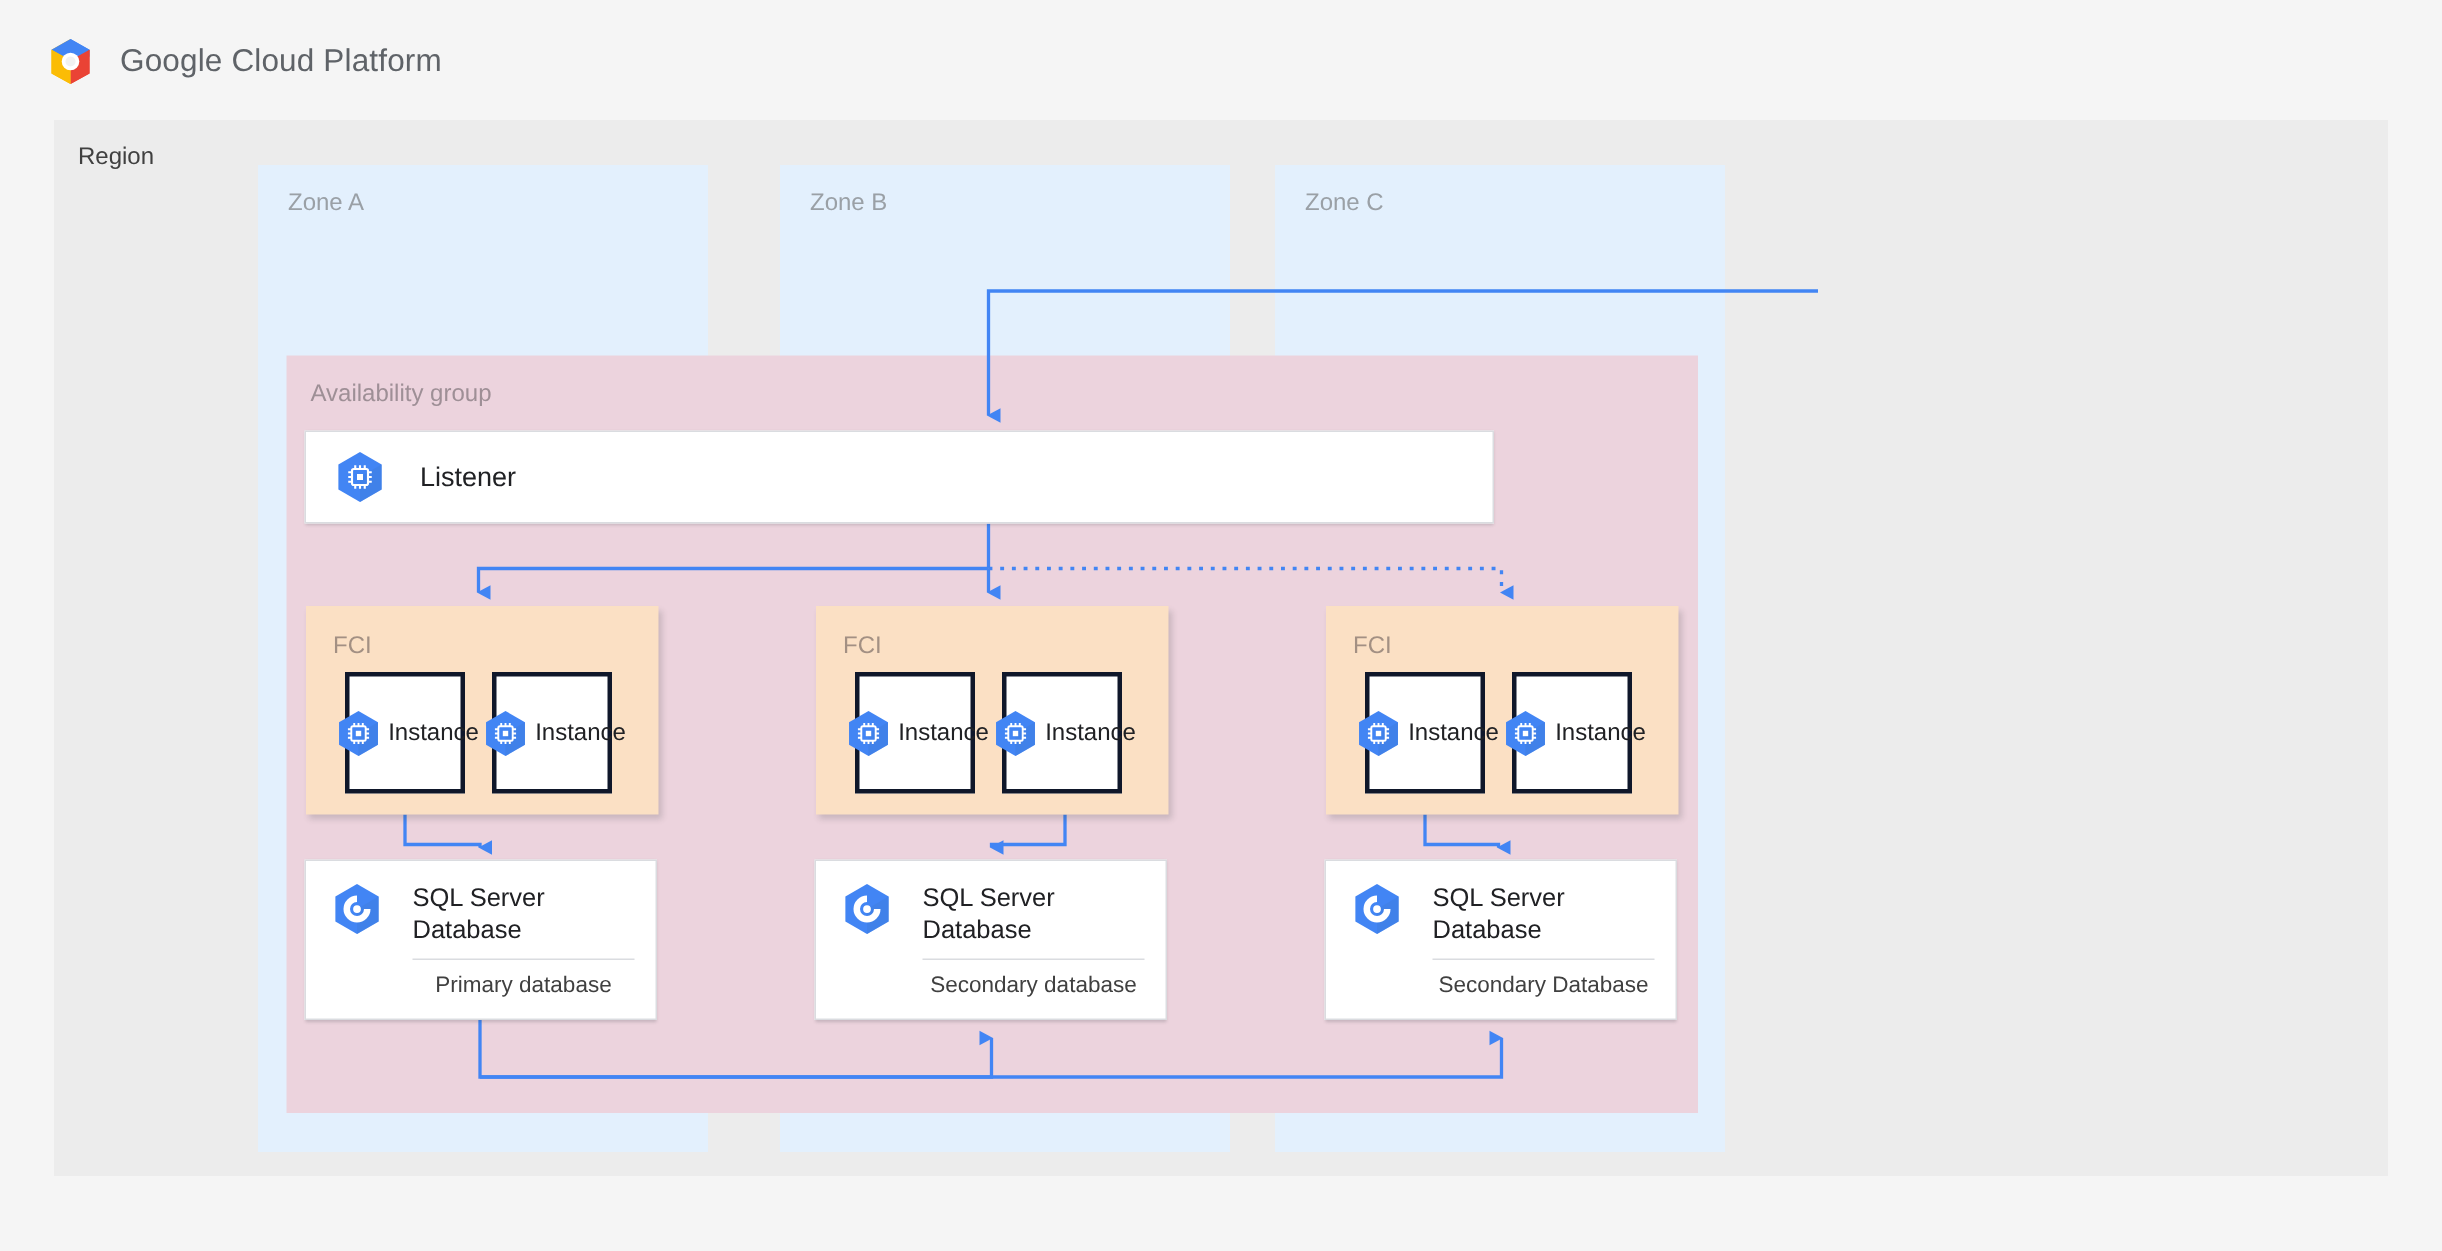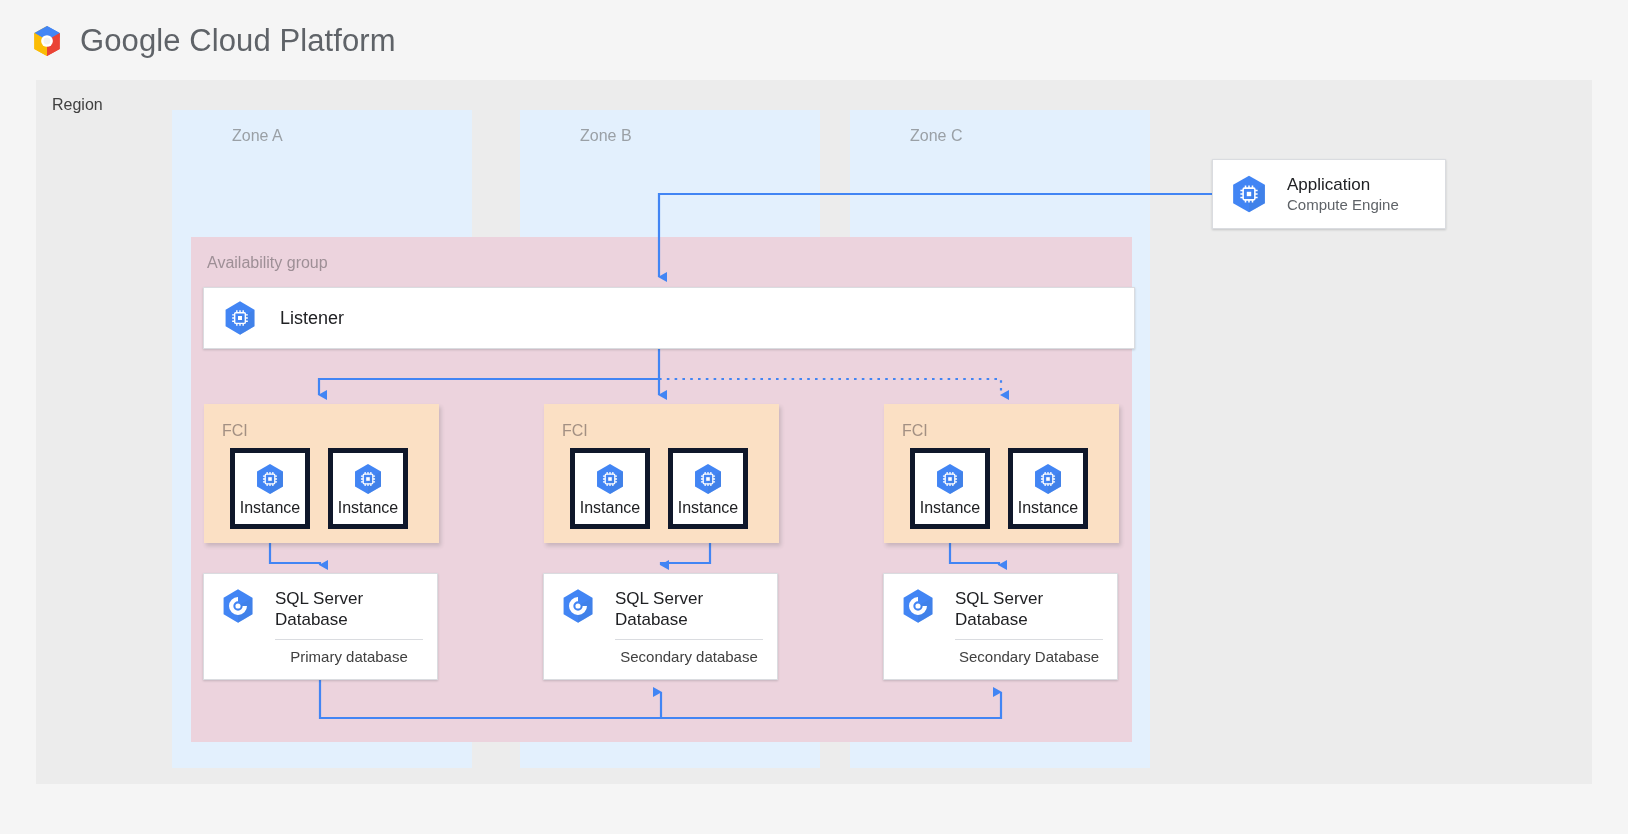--- a/index.html
+++ b/index.html
@@ -7,37 +7,37 @@
     width: 1628px; height: 834px;
     background: #f5f5f5;
     font-family: "Liberation Sans", sans-serif;
     overflow: hidden;
   }
   #stage { position: relative; width: 1628px; height: 834px; }
 
   
   .brand { position: absolute; left: 28px; top: 22px; display: flex; align-items: center; gap: 14px; }
   .brand-logo { width: 38px; height: 38px; display: block; }
-  .brand-text { font-size: 31px; color: #5f6368; letter-spacing: .1px; white-space: nowrap; }
+  .brand-text { font-size: 21px; color: #5f6368; letter-spacing: .1px; white-space: nowrap; }
   .brand-text b { font-weight: 400; }
 
   
   .region {
     position: absolute; left: 36px; top: 80px;
     width: 1556px; height: 704px;
     background: #ececec;
   }
   .region-label {
     position: absolute; left: 16px; top: 16px;
     font-size: 16px; color: #404040;
   }
 
   
   .zone { position: absolute; top: 110px; height: 658px; background: #e3f0fd; }
-  .zone-label { position: absolute; left: 20px; top: 17px; font-size: 16px; color: #9aa0a6; margin-left: 40px; }
+  .zone-label { position: absolute; left: 20px; top: 17px; font-size: 16px; color: #9aa0a6; }
   #zone-a { left: 172px; width: 300px; }
   #zone-b { left: 520px; width: 300px; }
   #zone-c { left: 850px; width: 300px; }
   #zone-d { left: 1180px; width: 300px; }
 
   
   .avgroup {
     position: absolute; left: 191px; top: 237px;
     width: 941px; height: 505px;
     background: #ecd3dd;
@@ -48,21 +48,21 @@
   }
 
   
   .card {
     position: absolute; background: #ffffff;
     border: 1px solid #dadce0;
     box-shadow: 0 1px 2px rgba(60,64,67,.22);
   }
 
   
-  #listener { left: 203px; top: 287px; width: 932px; height: 62px;
+  #listener { left: 203px; top: 287px; width: 793px; height: 62px;
               display: flex; align-items: center; padding-left: 16px; gap: 20px; }
   #listener .lbl { font-size: 18px; color: #202124; }
 
   
   #application { left: 1212px; top: 159px; width: 234px; height: 70px;
                  display: flex; align-items: center; padding-left: 14px; gap: 16px; }
   #application .t1 { font-size: 17px; color: #202124; line-height: 1.25; }
   #application .t2 { font-size: 15px; color: #5f6368; line-height: 1.3; }
 
   
@@ -72,22 +72,22 @@
     box-shadow: 2px 3px 4px rgba(60,64,67,.20);
     text-decoration: underline;
   }
   .fci-label { position: absolute; left: 18px; top: 18px; font-size: 16px; color: #a39083; }
   #fci-a { left: 204px; }
   #fci-b { left: 544px; }
   #fci-c { left: 884px; }
 
   .inst {
     position: absolute; top: 44px; width: 80px; height: 81px;
-    background: #fff; border: 5px solid #0f172a;
-    display: flex; flex-direction: column; align-items: center; justify-content: center; gap: 2px;
+    background: #fff; border: 3px solid #0f172a;
+    display: flex; flex-direction: row; align-items: center; justify-content: center; gap: 2px;
   }
   .inst.left  { left: 26px; }
   .inst.right { left: 124px; }
   .inst .lbl { font-size: 16px; color: #202124; }
 
   
   .db { position: absolute; top: 573px; width: 235px; height: 107px; padding: 12px 14px 0 14px;
         display: flex; gap: 17px; }
   #db-a { left: 203px; }
   #db-b { left: 543px; }
@@ -160,38 +160,20 @@
 
       <path d="M270,543 L270,563 L320,563 L320,565" marker-end="url(#ah)"></path>
       <path d="M710,543 L710,563 L661,563 L661,565" marker-end="url(#ah)"></path>
       <path d="M950,543 L950,563 L999,563 L999,565" marker-end="url(#ah)"></path>
 
       <path d="M320,680 L320,718 L661,718 L661,692" marker-end="url(#ah)"></path>
       <path d="M320,718 L1001,718 L1001,692" marker-end="url(#ah)"></path>
     </g>
   </svg>
 
-  <div class="card" id="application">
-    <svg class="ico ico-44" viewBox="0 0 48 48">
-      <path d="M24 4 L41.3 14 L41.3 34 L24 44 L6.7 34 L6.7 14 Z" fill="#4285f4"></path>
-      <path d="M24 24 L41.3 14 L41.3 34 L24 44 Z" fill="#3f7de0" opacity=".55"></path>
-      <g fill="none" stroke="#ffffff" stroke-width="1.7">
-        <rect x="17.6" y="17.6" width="12.8" height="12.8" rx="1.4"></rect>
-        <rect x="21.6" y="21.6" width="4.8" height="4.8" fill="#ffffff" stroke="none"></rect>
-        <path d="M20.2 17.6 v-3 M24 17.6 v-3 M27.8 17.6 v-3
-                 M20.2 30.4 v3 M24 30.4 v3 M27.8 30.4 v3
-                 M17.6 20.2 h-3 M17.6 24 h-3 M17.6 27.8 h-3
-                 M30.4 20.2 h3 M30.4 24 h3 M30.4 27.8 h3"></path>
-      </g>
-    </svg>
-    <div>
-      <div class="t1">Application</div>
-      <div class="t2">Compute Engine</div>
-    </div>
-  </div>
 
   <div class="card" id="listener">
     <svg class="ico ico-40" viewBox="0 0 48 48">
       <path d="M24 4 L41.3 14 L41.3 34 L24 44 L6.7 34 L6.7 14 Z" fill="#4285f4"></path>
       <path d="M24 24 L41.3 14 L41.3 34 L24 44 Z" fill="#3f7de0" opacity=".55"></path>
       <g fill="none" stroke="#ffffff" stroke-width="1.7">
         <rect x="17.6" y="17.6" width="12.8" height="12.8" rx="1.4"></rect>
         <rect x="21.6" y="21.6" width="4.8" height="4.8" fill="#ffffff" stroke="none"></rect>
         <path d="M20.2 17.6 v-3 M24 17.6 v-3 M27.8 17.6 v-3
                  M20.2 30.4 v3 M24 30.4 v3 M27.8 30.4 v3

